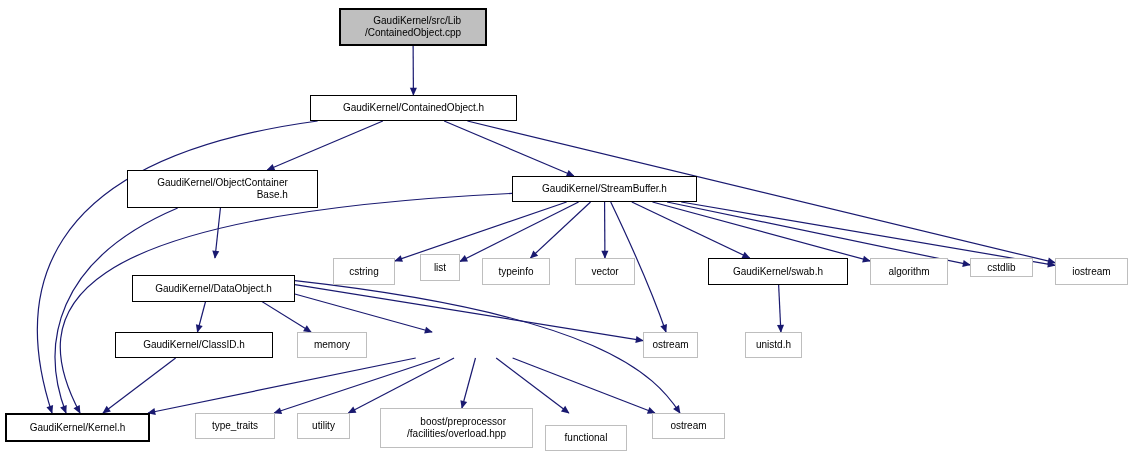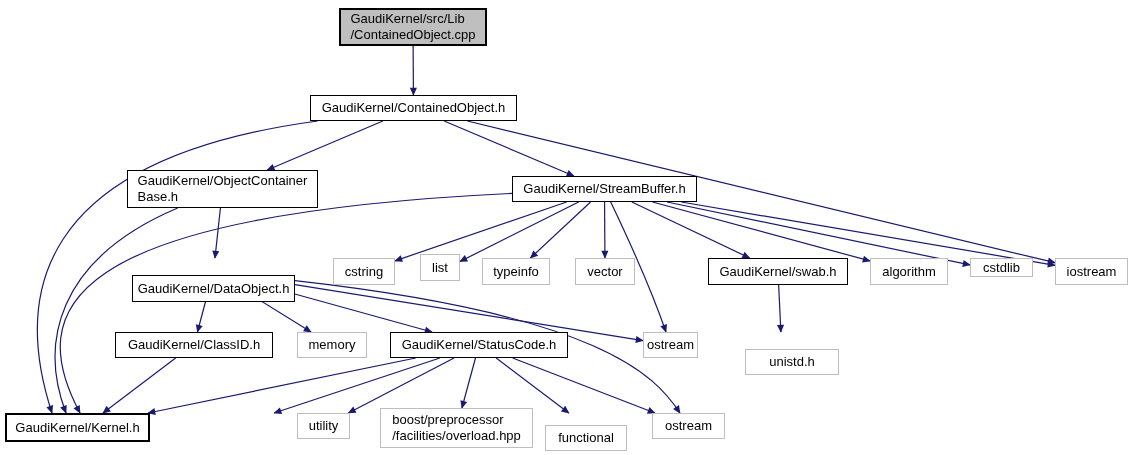--- a/index.html
+++ b/index.html
@@ -4,21 +4,21 @@
 <style>
   html,body{margin:0;padding:0;background:#ffffff;}
   #graph{
     position:relative;width:1133px;height:455px;background:#ffffff;
     font-family:"Liberation Sans","DejaVu Sans",sans-serif;overflow:hidden;
   }
   #edges{position:absolute;left:0;top:0;z-index:0;}
   .node{
     position:absolute;box-sizing:border-box;z-index:1;
     display:flex;align-items:center;justify-content:center;
-    text-align:left;font-size:13px;line-height:1.2;color:#000;
+    text-align:right;font-size:10px;line-height:1.2;color:#000;
     white-space:pre-line;padding:1px 13px;
   }
   .node.doc{background:#ffffff;border:1.4px solid #000000;}
   .node.doc.bold{border-width:2px;}
   .node.root{background:#bfbfbf;border:2px solid #000000;}
   .node.ext{background:#ffffff;border:1px solid #bebebe;}
   .node[data-interactable="true"]{cursor:pointer;}
 </style>
 </head>
 <body>
@@ -71,22 +71,22 @@
     <div class="node ext" data-interactable="false" style="left: 333px; top: 258px; width: 62px; height: 27px;"><span data-interactable="false">cstring</span></div>
     <div class="node ext" data-interactable="false" style="left: 420px; top: 254px; width: 40px; height: 27px;"><span data-interactable="false">list</span></div>
     <div class="node ext" data-interactable="false" style="left: 482px; top: 258px; width: 68px; height: 27px;"><span data-interactable="false">typeinfo</span></div>
     <div class="node ext" data-interactable="false" style="left: 575px; top: 258px; width: 60px; height: 27px;"><span data-interactable="false">vector</span></div>
     <div class="node doc" data-interactable="true" style="left: 708px; top: 258px; width: 140px; height: 27px;"><span data-interactable="false">GaudiKernel/swab.h</span></div>
     <div class="node ext" data-interactable="false" style="left: 870px; top: 258px; width: 78px; height: 27px;"><span data-interactable="false">algorithm</span></div>
     <div class="node ext" data-interactable="false" style="left: 970px; top: 258px; width: 63px; height: 19px;"><span data-interactable="false">cstdlib</span></div>
     <div class="node ext" data-interactable="false" style="left: 1055px; top: 258px; width: 73px; height: 27px;"><span data-interactable="false">iostream</span></div>
     <div class="node doc" data-interactable="true" style="left: 115px; top: 332px; width: 158px; height: 26px;"><span data-interactable="false">GaudiKernel/ClassID.h</span></div>
     <div class="node ext" data-interactable="false" style="left: 297px; top: 332px; width: 70px; height: 26px;"><span data-interactable="false">memory</span></div>
-    <div class="node doc" data-interactable="true" style="left: 390px; top: 332px; width: 178px; height: 26px;"><span data-interactable="false">GaudiKernel/StatusCode.h</span></div>
     <div class="node ext" data-interactable="false" style="left: 643px; top: 332px; width: 55px; height: 26px;"><span data-interactable="false">ostream</span></div>
-    <div class="node ext" data-interactable="false" style="left: 745px; top: 349px; width: 94px; height: 26px;"><span data-interactable="false">unistd.h</span></div>
+    <div class="node ext" data-interactable="false" style="left: 745px; top: 332px; width: 57px; height: 26px;"><span data-interactable="false">unistd.h</span></div>
     <div class="node doc bold" data-interactable="true" style="left: 5px; top: 413px; width: 145px; height: 29px;"><span data-interactable="false">GaudiKernel/Kernel.h</span></div>
+    <div class="node ext" data-interactable="false" style="left: 195px; top: 413px; width: 80px; height: 26px;"><span data-interactable="false">type_traits</span></div>
     <div class="node ext" data-interactable="false" style="left: 297px; top: 413px; width: 53px; height: 26px;"><span data-interactable="false">utility</span></div>
     <div class="node ext" data-interactable="false" style="left: 380px; top: 408px; width: 153px; height: 40px;"><span data-interactable="false">boost/preprocessor
 /facilities/overload.hpp</span></div>
     <div class="node ext" data-interactable="false" style="left: 545px; top: 413px; width: 82px; height: 26px; margin-top: 12px;"><span data-interactable="false">functional</span></div>
     <div class="node ext" data-interactable="false" style="left: 652px; top: 413px; width: 73px; height: 26px;"><span data-interactable="false">ostream</span></div>
   </div>
 
 </body></html>

